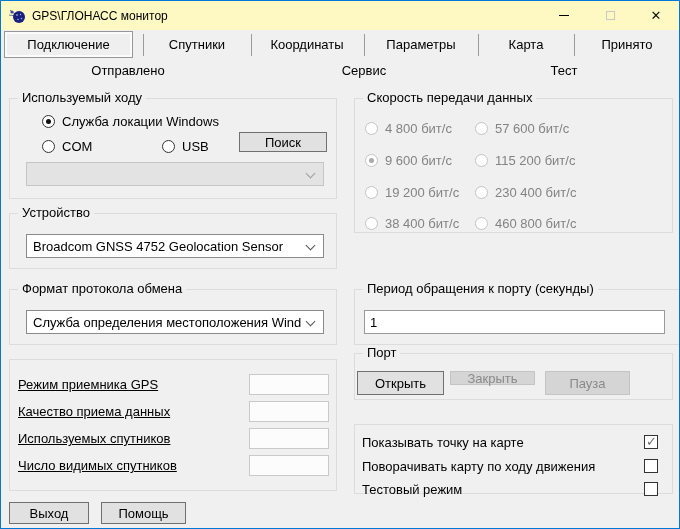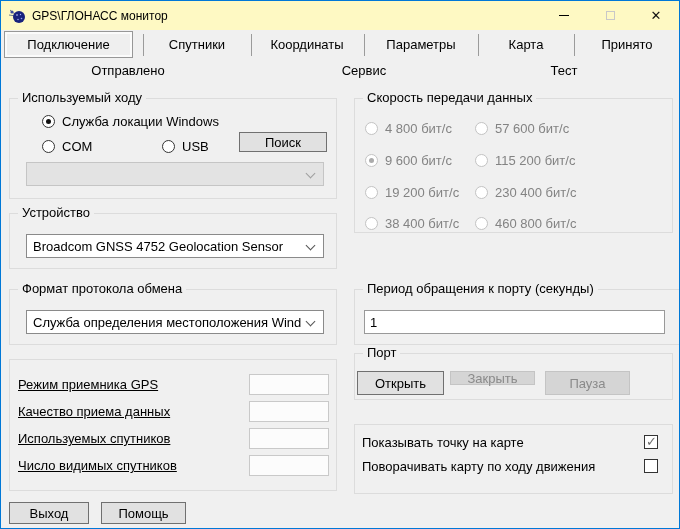--- a/index.html
+++ b/index.html
@@ -228,20 +228,24 @@
 
   <div class="group" style="left:353px; top:396px; width:319px; height:70px;margin-top:27px;">
     <div class="check-row" style="top:9px;">
       <span class="lbl">Показывать точку на карте</span>
       <span class="cb checked"></span>
     </div>
     <div class="check-row" style="top:33px;">
       <span class="lbl">Поворачивать карту по ходу движения</span>
       <span class="cb"></span>
     </div>
+    <div class="check-row" style="top:56px;">
+      <span class="lbl">Тестовый режим</span>
+      <span class="cb"></span>
+    </div>
   </div>
 
   <div class="btn" style="left:8px; top:501px; width:80px; height:22px;">
     <span>Выход</span>
   </div>
   <div class="btn" style="left:100px; top:501px; width:85px; height:22px;">
     <span>Помощь</span>
   </div>
 
 </div>

